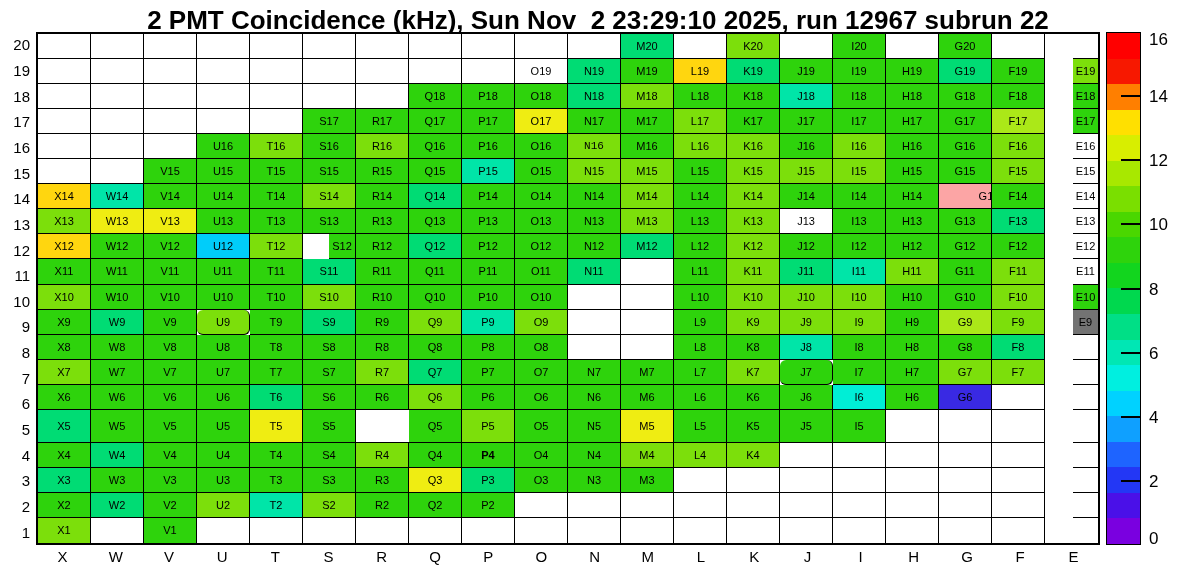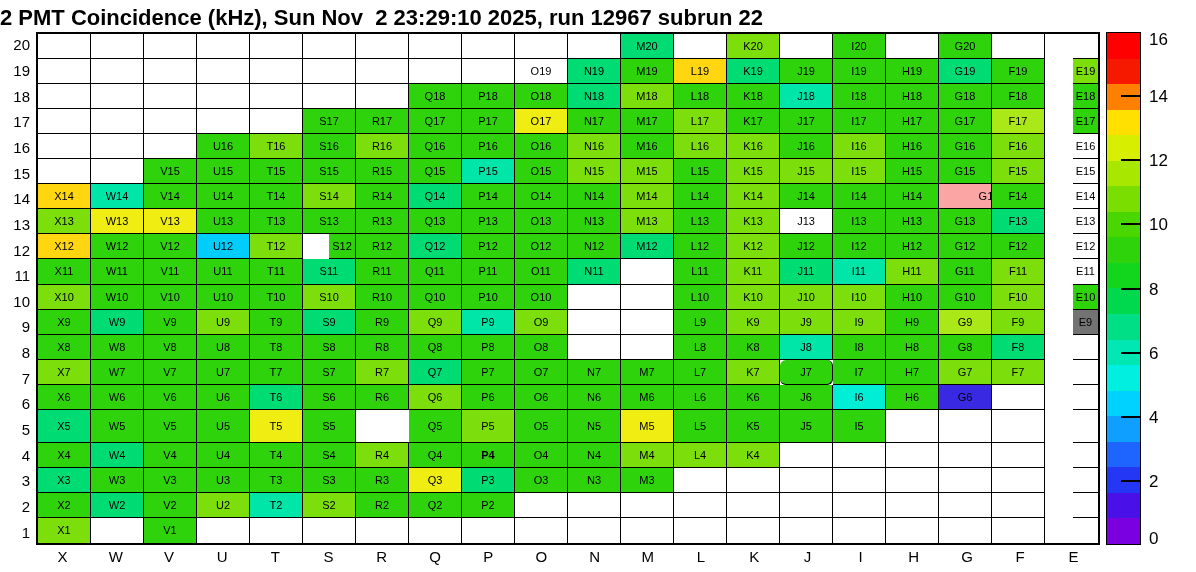--- a/index.html
+++ b/index.html
@@ -1,22 +1,22 @@
 <!DOCTYPE html>
 <html><head>
 <meta charset="utf-8">
 <style>
   html,body { margin:0; padding:0; }
   body {
     width:1196px; height:572px; background:#ffffff; position:relative;
     font-family:"Liberation Sans", sans-serif; overflow:hidden;
   }
   .title {
-    position:absolute; top:5px; left:0; width:1196px; text-align:left;
-    font-size:22px; font-weight:bold; color:#000; white-space:pre;
+    position:absolute; top:5px; left:0; width:1196px; text-align:center;
+    font-size:26px; font-weight:bold; color:#000; white-space:pre;
   }
   #grid {
     position:absolute; left:36px; top:32px; width:1064px; height:513px;
     display:grid; grid-template-columns:repeat(20,1fr); grid-template-rows:repeat(20,1fr);
     border:2px solid #000; box-sizing:border-box; background:#fff;
   }
   .cell {
     border-right:1px solid #000; border-bottom:1px solid #000;
     display:flex; align-items:center; justify-content:center;
     font-size:11px; color:#000; overflow:hidden;
@@ -152,21 +152,21 @@
     <div class="cell"></div>
     <div class="cell"></div>
     <div class="cell"></div>
     <div class="cell" style="background: rgb(46, 211, 12);">U16</div>
     <div class="cell" style="background: rgb(124, 223, 11);">T16</div>
     <div class="cell" style="background: rgb(46, 211, 12);">S16</div>
     <div class="cell" style="background: rgb(124, 223, 11);">R16</div>
     <div class="cell" style="background: rgb(46, 211, 12);">Q16</div>
     <div class="cell" style="background: rgb(46, 211, 12);">P16</div>
     <div class="cell" style="background: rgb(46, 211, 12);">O16</div>
-    <div class="cell" style="background: rgb(124, 223, 11);">N16</div>
+    <div class="cell" style="background: rgb(124, 223, 11); font-family: Liberation Mono, monospace;">N16</div>
     <div class="cell" style="background: rgb(46, 211, 12);">M16</div>
     <div class="cell" style="background: rgb(124, 223, 11);">L16</div>
     <div class="cell" style="background: rgb(124, 223, 11);">K16</div>
     <div class="cell" style="background: rgb(46, 211, 12);">J16</div>
     <div class="cell" style="background: rgb(124, 223, 11);">I16</div>
     <div class="cell" style="background: rgb(46, 211, 12);">H16</div>
     <div class="cell" style="background: rgb(46, 211, 12);">G16</div>
     <div class="cell" style="background: rgb(124, 223, 11);">F16</div>
     <div class="cell last-col" style="background: rgb(255, 255, 255);">E16</div>
     <div class="cell"></div>
@@ -285,21 +285,21 @@
     <div class="cell" style="background: rgb(124, 223, 11);">K10</div>
     <div class="cell" style="background: rgb(124, 223, 11);">J10</div>
     <div class="cell" style="background: rgb(124, 223, 11);">I10</div>
     <div class="cell" style="background: rgb(46, 211, 12);">H10</div>
     <div class="cell" style="background: rgb(46, 211, 12);">G10</div>
     <div class="cell" style="background: rgb(124, 223, 11);">F10</div>
     <div class="cell last-col" style="background: rgb(46, 211, 12);">E10</div>
     <div class="cell" style="background: rgb(46, 211, 12);">X9</div>
     <div class="cell" style="background: rgb(0, 220, 116);">W9</div>
     <div class="cell" style="background: rgb(46, 211, 12);">V9</div>
-    <div class="cell" style="background: rgb(124, 223, 11);">U9</div>
+    <div class="cell" style="background: rgb(124, 223, 11); border-radius: 6px;">U9</div>
     <div class="cell" style="background: rgb(46, 211, 12);">T9</div>
     <div class="cell" style="background: rgb(0, 220, 116);">S9</div>
     <div class="cell" style="background: rgb(46, 211, 12);">R9</div>
     <div class="cell" style="background: rgb(124, 223, 11);">Q9</div>
     <div class="cell" style="background: rgb(0, 229, 168);">P9</div>
     <div class="cell" style="background: rgb(124, 223, 11);">O9</div>
     <div class="cell"></div>
     <div class="cell"></div>
     <div class="cell" style="background: rgb(46, 211, 12);">L9</div>
     <div class="cell" style="background: rgb(124, 223, 11);">K9</div>

